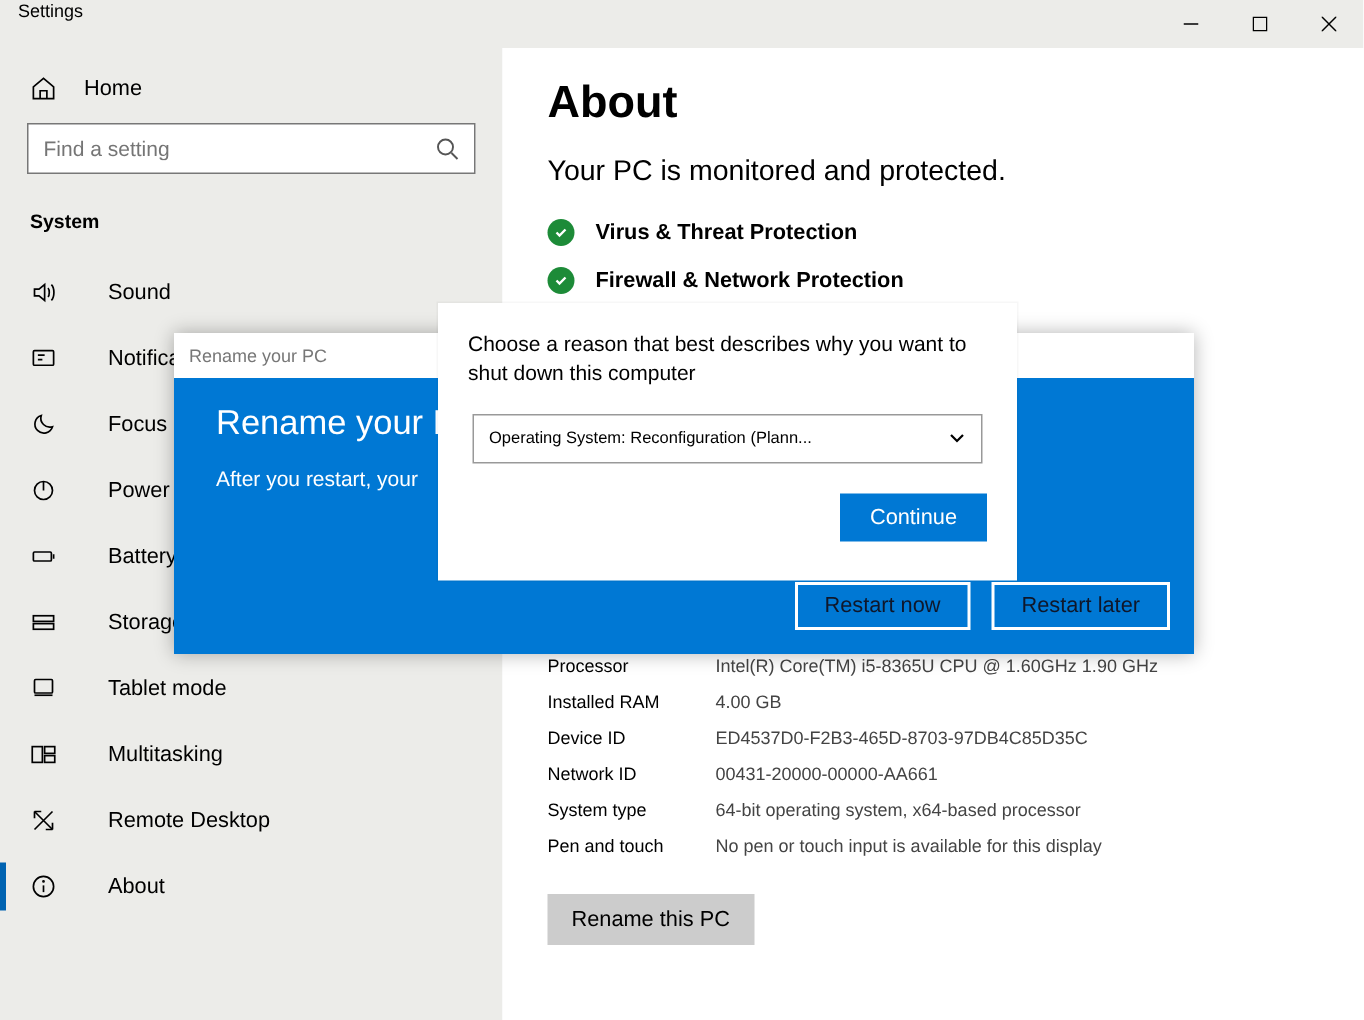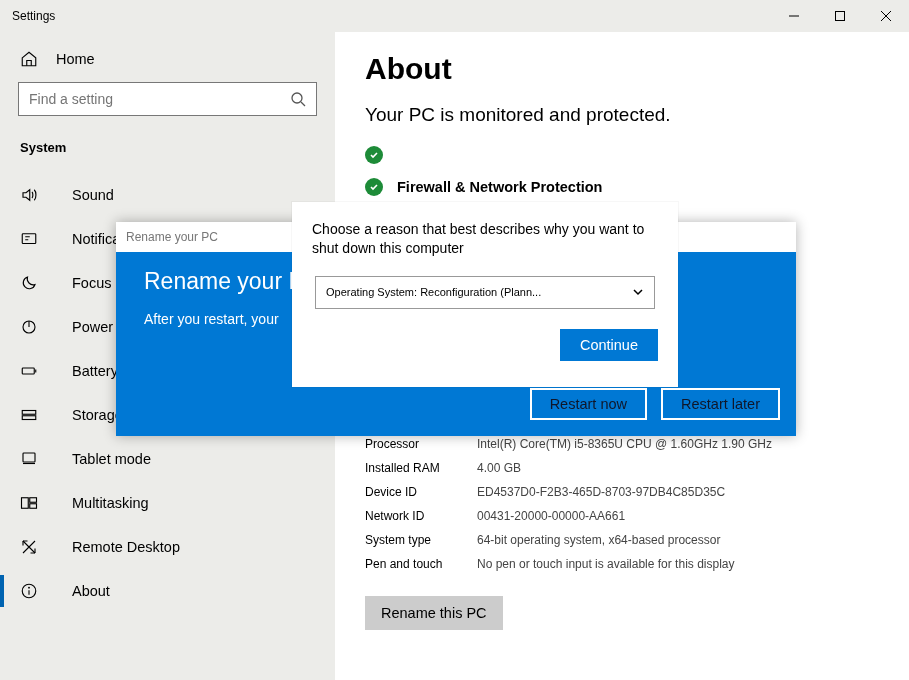--- a/index.html
+++ b/index.html
@@ -1,19 +1,19 @@
 <!DOCTYPE html>
 <html><head>
 <meta charset="utf-8">
 <style>
 * { margin: 0; padding: 0; box-sizing: border-box; font-family: "Segoe UI", Arial, sans-serif; }
 body { width: 909px; height: 680px; background: #fff; overflow: hidden; position: relative; }
 
 
-.titlebar { height: 32px; display: flex; align-items: center; padding: 0 12px; background: #ecece9; }
+.titlebar { height: 32px; display: flex; padding: 0 12px; background: #ecece9; }
 .titlebar .title { font-size: 12px; color: #000; }
 .win-controls { position: absolute; top: 0; right: 0; display: flex; }
 .win-controls .wc { width: 46px; height: 32px; display: flex; align-items: center; justify-content: center; color: #000; }
 .win-controls .wc svg { width: 10px; height: 10px; }
 
 
 .app { display: flex; height: calc(680px - 32px); }
 .sidebar { width: 335px; background: #ecece9; padding-top: 6px; }
 .content { flex: 1; background: #fff; padding: 20px 30px 0 30px; overflow: hidden; }
 
@@ -217,20 +217,21 @@
   <div class="content">
     <h1 class="page-title">About</h1>
     <div class="subhead">Your PC is monitored and protected.</div>
 
     <div class="status-row">
       <span class="check">
           <svg width="10" height="10" viewBox="0 0 10 10">
             <path d="M2 5l2 2 4-4" stroke="#fff" stroke-width="1.6" fill="none"></path>
           </svg>
         </span>
+      <span class="slabel">Virus &amp; Threat Protection</span>
     </div>
     <div class="status-row">
       <span class="check">
           <svg width="10" height="10" viewBox="0 0 10 10">
             <path d="M2 5l2 2 4-4" stroke="#fff" stroke-width="1.6" fill="none"></path>
           </svg>
         </span>
       <span class="slabel">Firewall &amp; Network Protection</span>
     </div>
 

